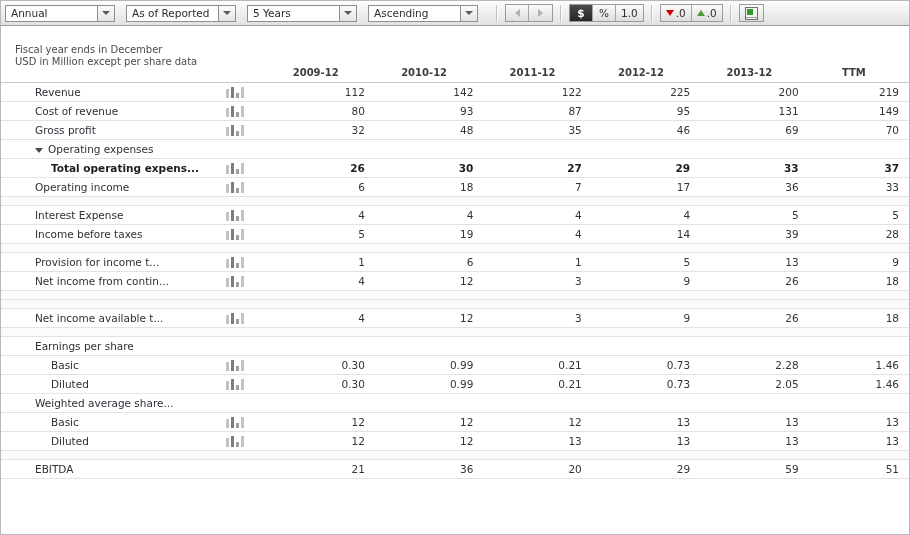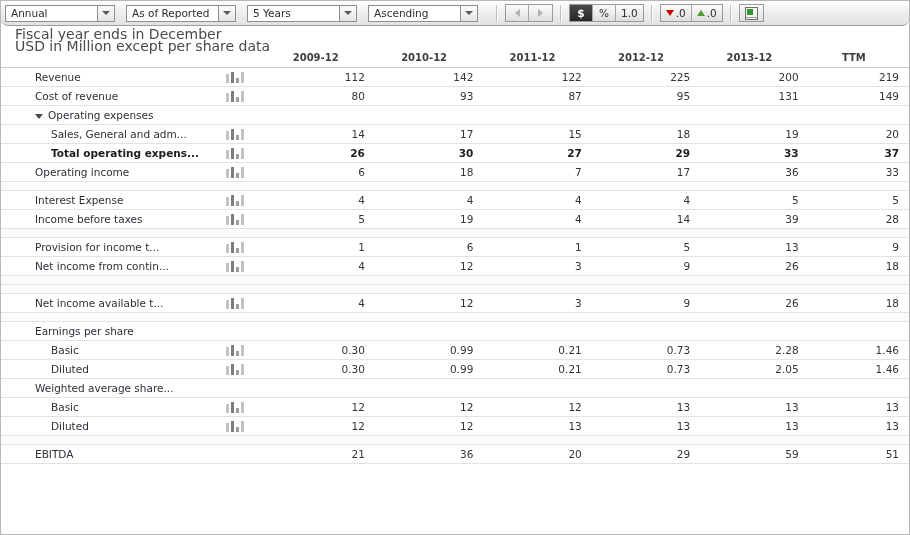--- a/index.html
+++ b/index.html
@@ -28,21 +28,20 @@
   
   .toolbar {
     height: 25px;
     box-sizing: border-box;
     background: linear-gradient(to bottom, #fdfdfd 0%, #ededed 55%, #e2e2e2 100%);
     border-bottom: 1px solid #9e9e9e;
     display: flex;
     align-items: center;
     padding: 0 4px;
     gap: 0;
-    border-radius: 7px;
   }
   .combo {
     display: flex;
     align-items: stretch;
     height: 17px;
     margin-right: 11px;
     border: 1px solid #8e8e8e;
     background: #ffffff;
     box-sizing: border-box;
   }
@@ -154,23 +153,23 @@
   .export-icon::after {
     content: "";
     position: absolute;
     left: 0; bottom: 1px;
     width: 11px; height: 1px;
     background: #9a9a9a;
   }
 
   
   .subheader {
-    padding: 3px 10px 0 14px;
+    padding: 18px 10px 0 14px;
     color: #4a4a4a;
-    font-size: 14px;
+    font-size: 10px;
     line-height: 11.5px;
   }
 
   
   table.fin {
     width: 100%;
     border-collapse: collapse;
     table-layout: fixed;
     font-size: 10.5px;
   }
@@ -382,38 +381,38 @@
             <td class="label ind1">Cost of revenue</td>
             <td class="icon-cell"><span class="sparkicon"><i></i><i></i><i></i><i></i></span></td>
             <td class="num">80</td>
             <td class="num">93</td>
             <td class="num">87</td>
             <td class="num">95</td>
             <td class="num">131</td>
             <td class="num">149</td>
           </tr>
           <tr>
+            <td class="label ind1">Gross profit</td>
+            <td class="icon-cell"><span class="sparkicon"><i></i><i></i><i></i><i></i></span></td>
+            <td class="num">32</td>
+            <td class="num">48</td>
+            <td class="num">35</td>
+            <td class="num">46</td>
+            <td class="num">69</td>
+            <td class="num">70</td>
+          </tr>
+          <tr>
             <td class="label ind1 group"><span class="expander"></span><span>Operating expenses</span></td>
             <td class="icon-cell"></td>
             <td class="num"></td>
             <td class="num"></td>
             <td class="num"></td>
             <td class="num"></td>
             <td class="num"></td>
             <td class="num"></td>
-          </tr>
-          <tr>
-            <td class="label ind2">Sales, General and adm...</td>
-            <td class="icon-cell"><span class="sparkicon"><i></i><i></i><i></i><i></i></span></td>
-            <td class="num">14</td>
-            <td class="num">17</td>
-            <td class="num">15</td>
-            <td class="num">18</td>
-            <td class="num">19</td>
-            <td class="num">20</td>
           </tr>
           <tr class="bold">
             <td class="label ind2">Total operating expens...</td>
             <td class="icon-cell"><span class="sparkicon"><i></i><i></i><i></i><i></i></span></td>
             <td class="num">26</td>
             <td class="num">30</td>
             <td class="num">27</td>
             <td class="num">29</td>
             <td class="num">33</td>
             <td class="num">37</td>

